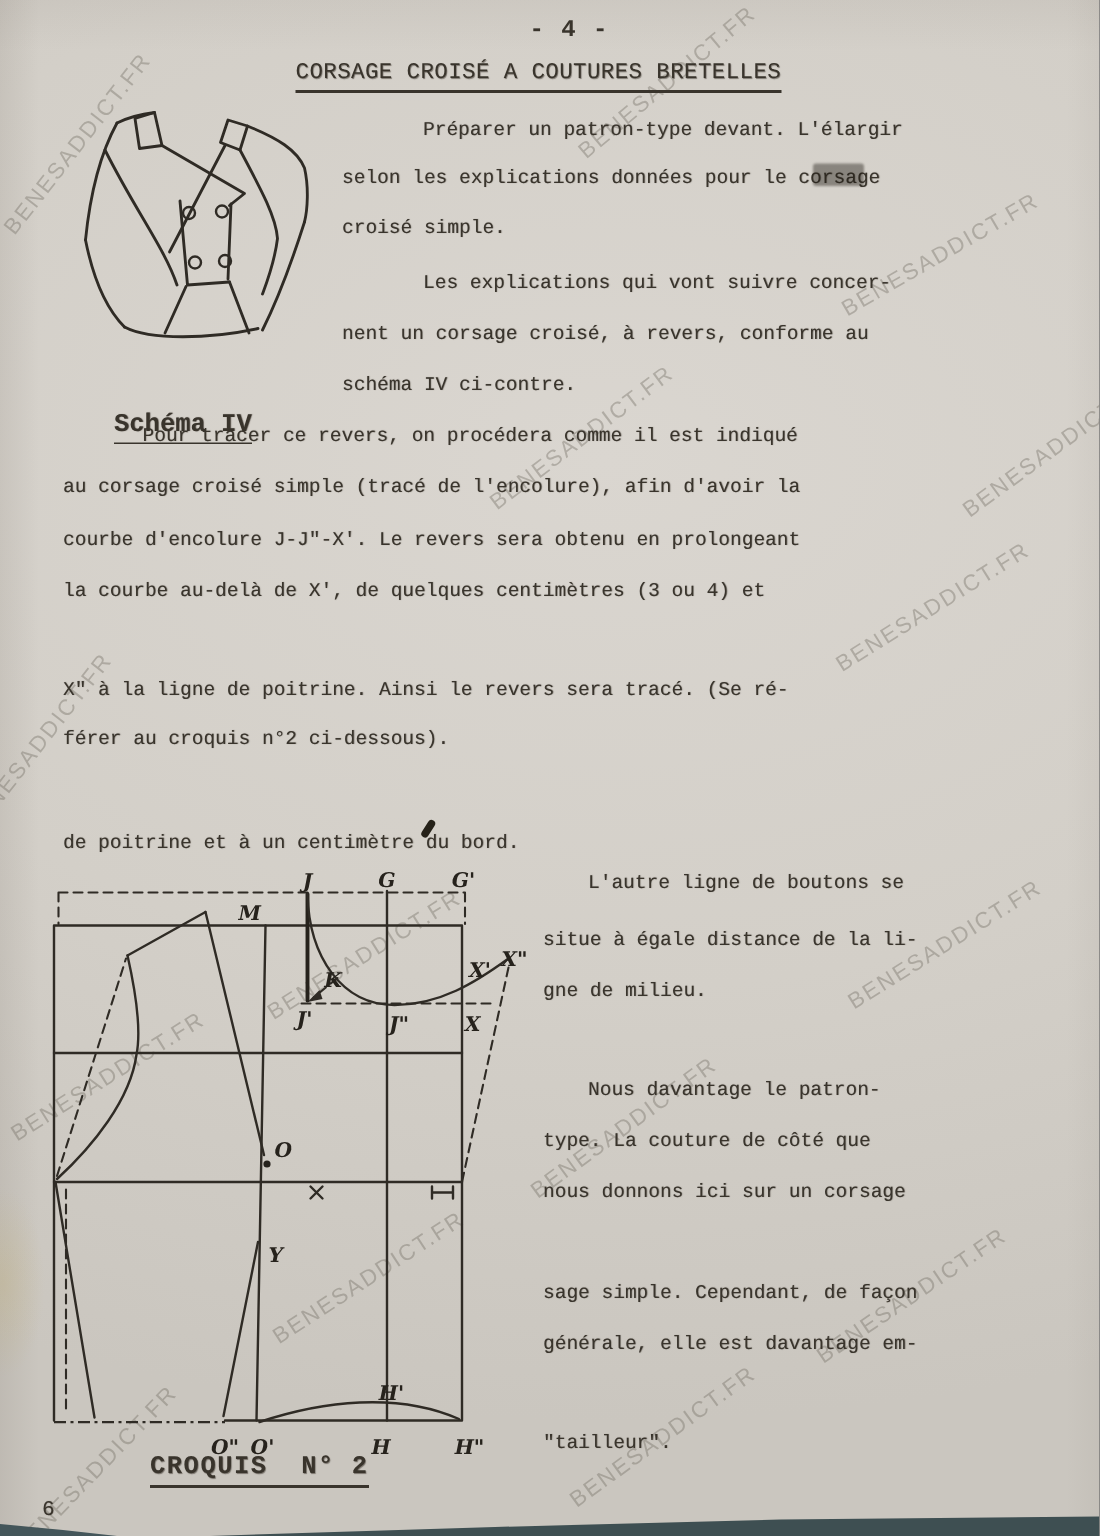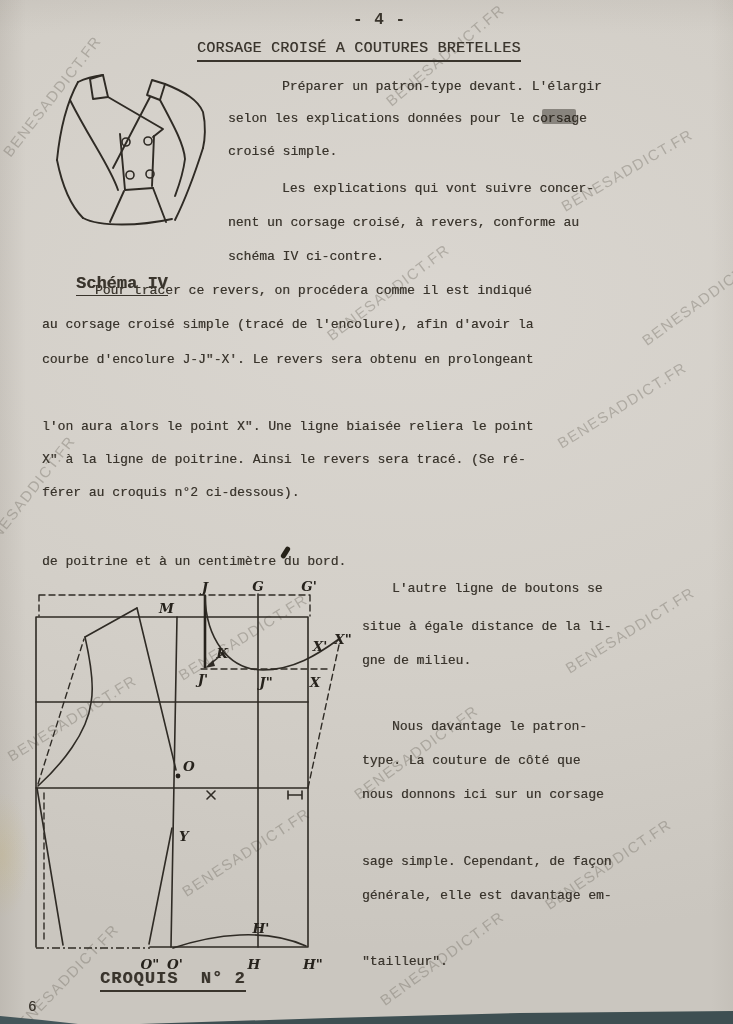--- a/index.html
+++ b/index.html
@@ -92,21 +92,21 @@
   <div class="tl" style="left:228px;top:109px">selon les explications données pour le corsage</div>
   <div class="tl" style="left:228px;top:142px">croisé simple.</div>
   <div class="tl" style="left:282px;top:179px">Les explications qui vont suivre concer-</div>
   <div class="tl" style="left:228px;top:213px">nent un corsage croisé, à revers, conforme au</div>
   <div class="tl" style="left:228px;top:247px">schéma IV ci-contre.</div>
   <div class="overstrike" style="left:542px;top:109px"></div>
 
   <div class="tl" style="left:95px;top:281px">Pour tracer ce revers, on procédera comme il est indiqué</div>
   <div class="tl" style="left:42px;top:315px">au corsage croisé simple (tracé de l'encolure), afin d'avoir la</div>
   <div class="tl" style="left:42px;top:350px">courbe d'encolure J-J"-X'. Le revers sera obtenu en prolongeant</div>
-  <div class="tl" style="left:42px;top:417px">l'on aura alors le point X". Une ligne biaisée reliera le point</div>
+  <div class="tl" style="left:42px;top:384px">la courbe au-delà de X', de quelques centimètres (3 ou 4) et</div>
   <div class="tl" style="left:42px;top:450px">X" à la ligne de poitrine. Ainsi le revers sera tracé. (Se ré-</div>
   <div class="tl" style="left:42px;top:483px">férer au croquis n°2 ci-dessous).</div>
   <div class="tl" style="left:42px;top:552px">de poitrine et à un centimètre du bord.</div>
   <div class="ink-mark" style="left:283px;top:546px"></div>
 
   <svg class="abs" style="left:25px;top:580px" width="335" height="402" viewBox="25 580 335 402">
 
     <path class="dash" d="M39,595 H310 M39,595 V616 M310,595 V616"></path>
     <path class="dash" d="M201,669 H328"></path>
     <path class="dash" d="M339,645 L308,788"></path>

